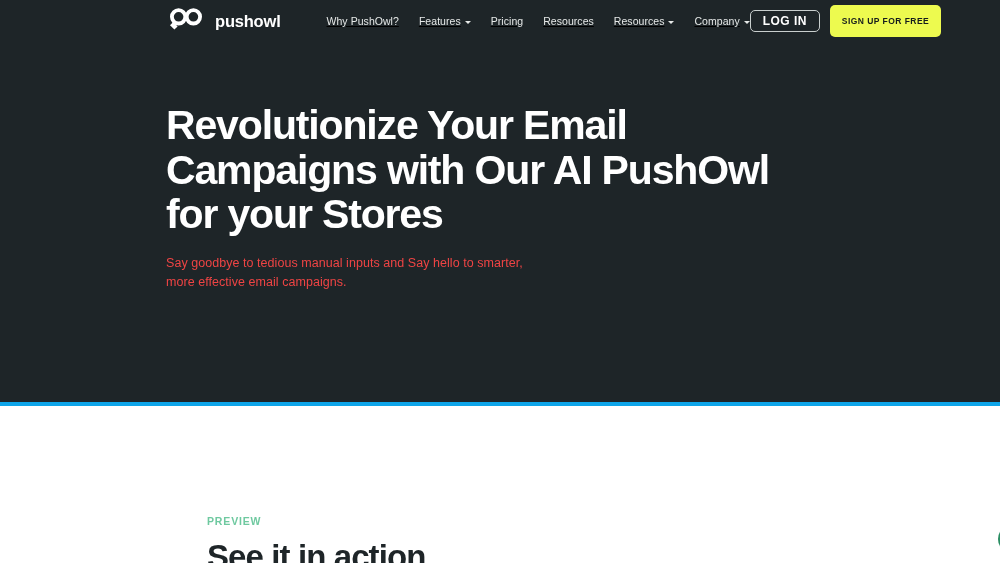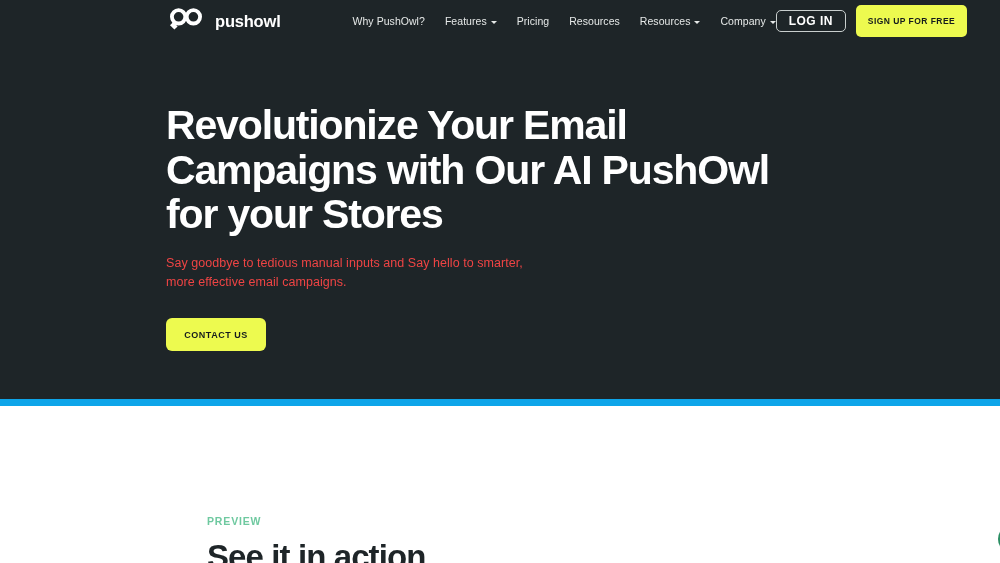--- a/index.html
+++ b/index.html
@@ -15,21 +15,21 @@
     background:#ffffff;
     -webkit-font-smoothing:antialiased;
   }
 
   
   .hero {
     position:relative;
     width:1000px;
     height:406px;
     background:#1e2528;
-    border-bottom:7px solid #0ea5e9;
+    border-bottom:4px solid #0ea5e9;
   }
 
   
   .navbar {
     position:absolute;
     top:0; left:0;
     width:1000px;
     height:42px;
     display:flex;
     align-items:center;
@@ -48,22 +48,23 @@
     font-size:16.5px;
     font-weight:700;
     letter-spacing:-0.2px;
     line-height:1;
   }
 
   .nav-links {
     display:flex;
     align-items:center;
     gap:20px;
-    margin-left:72px;
+    margin-left:46px;
     list-style:none;
+    text-decoration:underline;
   }
   .nav-link {
     display:flex;
     align-items:center;
     gap:4px;
     color:#e6e9e8;
     font-size:10.5px;
     font-weight:400;
     letter-spacing:0.05px;
     text-decoration:none;
@@ -268,21 +269,20 @@
     <div class="nav-actions">
       <button class="btn-login">LOG IN</button>
       <button class="btn-signup">SIGN UP FOR FREE</button>
     </div>
 
   </nav>
 
   <div class="hero-content">
     <h1 class="hero-title">Revolutionize Your Email Campaigns with Our AI PushOwl for your Stores</h1>
     <p class="hero-sub">Say goodbye to tedious manual inputs and Say hello to smarter, more effective email campaigns.</p>
-    <button class="btn-contact">CONTACT US</button>
   </div>
 
 </section>
 
 <section class="preview">
   <div class="preview-inner">
     <div class="eyebrow">PREVIEW</div>
     <h2 class="preview-title">See it in action</h2>
   </div>
 

